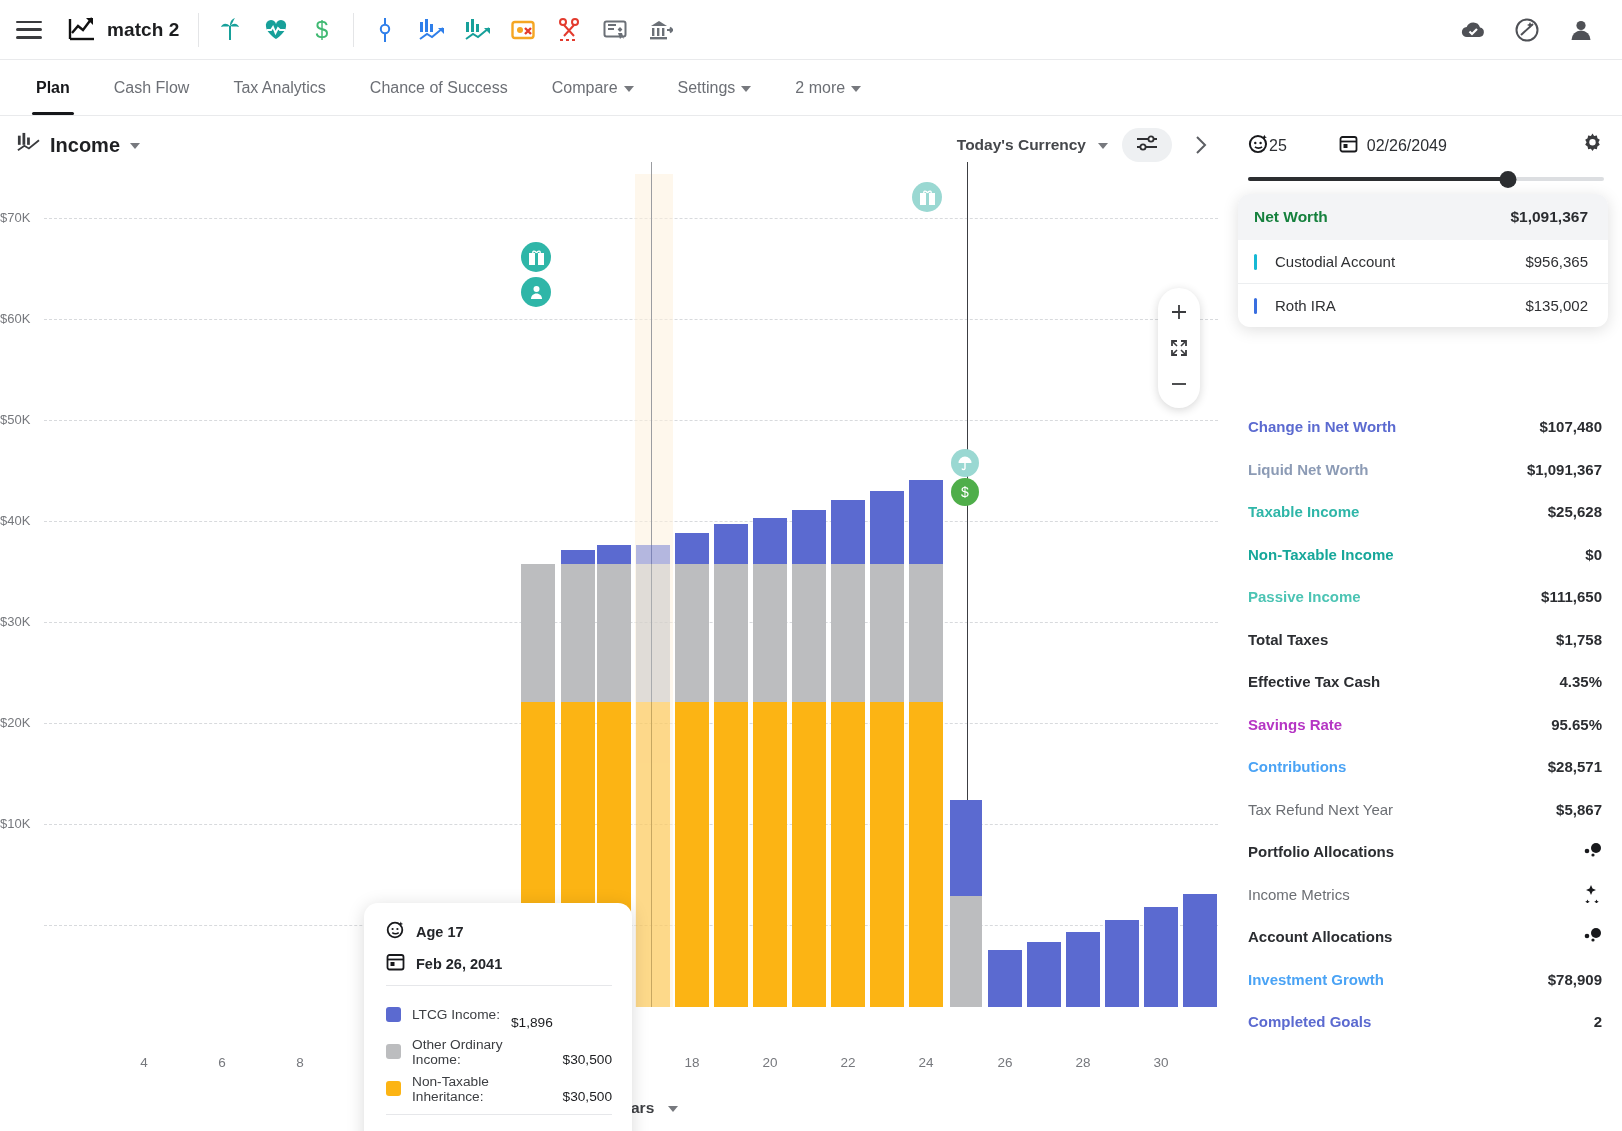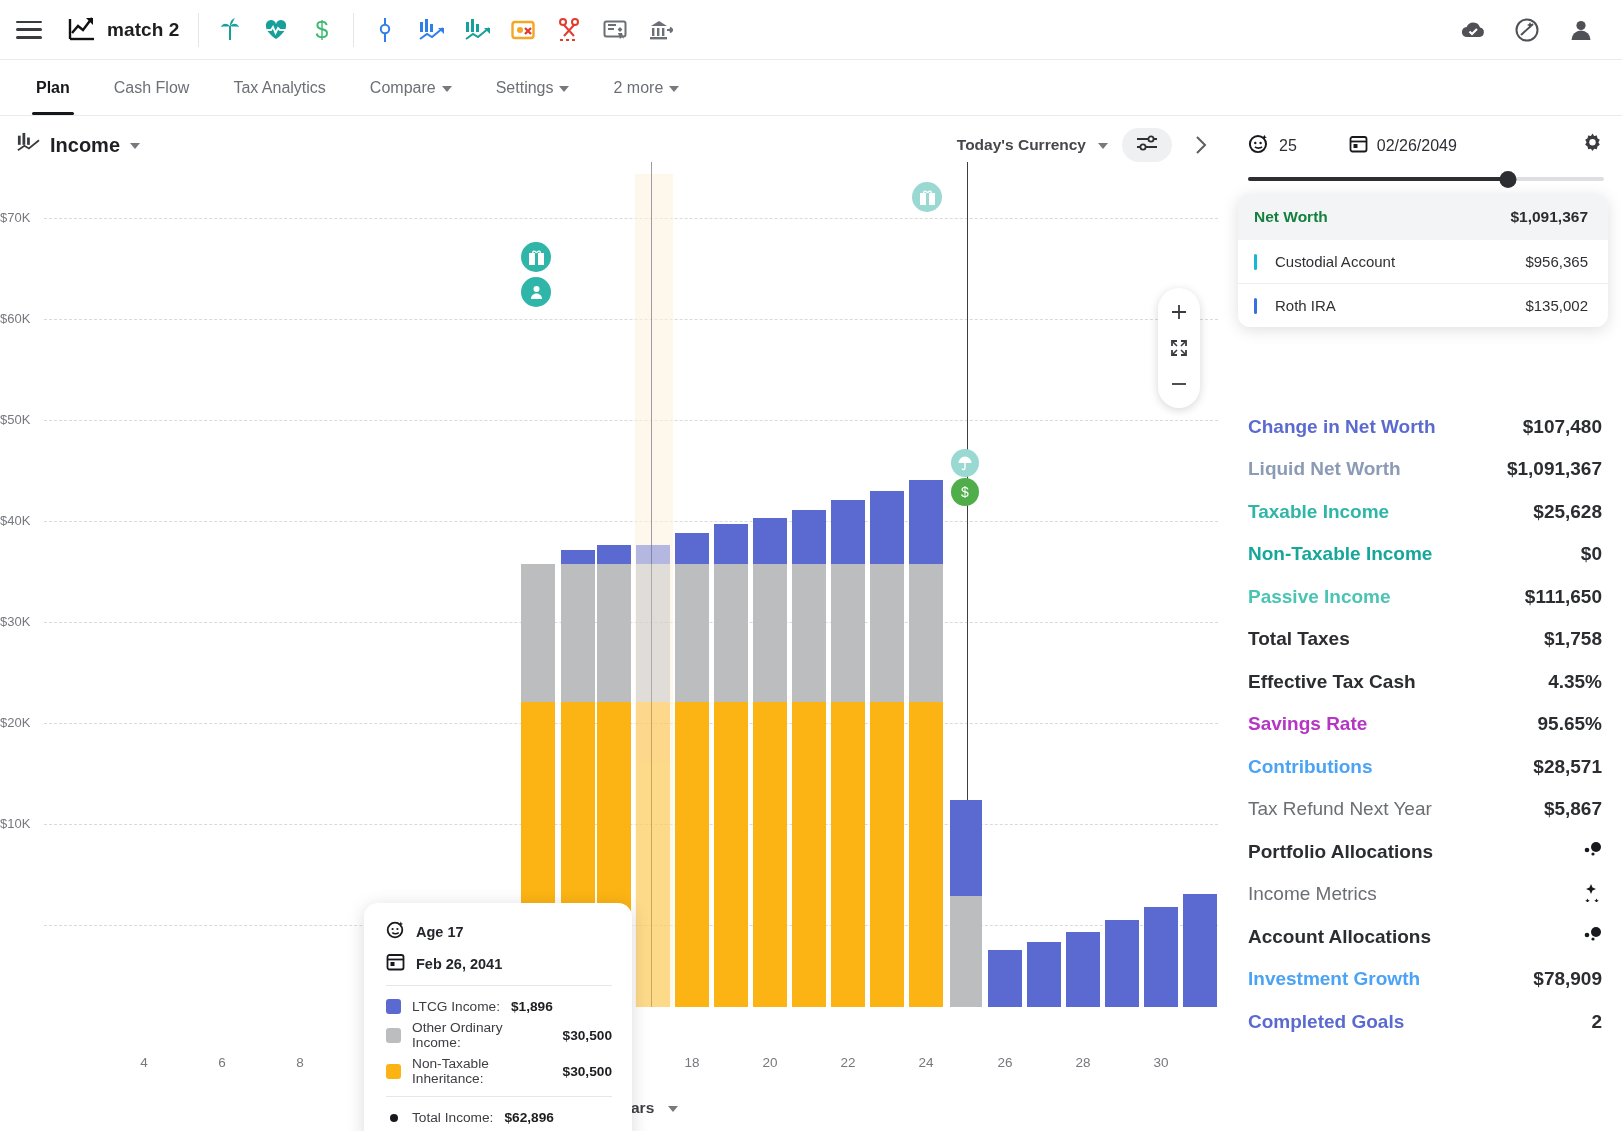--- a/index.html
+++ b/index.html
@@ -94,40 +94,40 @@
     background: #fff; border-radius: 14px; box-shadow: 0 3px 18px rgba(0,0,0,.15);
     padding: 17px 20px 16px 22px; z-index: 40;
   }
   .tt-row { display: flex; align-items: center; gap: 11px; margin-bottom: 9px; }
   .tt-row b { font-size: 14.5px; color: #24262a; }
   .tt-hr { height: 1px; background: #e6e7ea; margin: 10px 0 13px 0; }
   .tt-item { display: flex; align-items: center; gap: 11px; margin-bottom: 6px;
     font-size: 13.7px; color: #3c3e42; }
   .sw { width: 15px; height: 15px; border-radius: 3px; flex: none; }
   .dot { width: 8px; height: 8px; border-radius: 50%; flex: none; margin-left: 4px; margin-right: 3px; }
-  .tt-item strong { font-weight: bold; color: #1c1d20; }
+  .tt-item strong { font-weight: normal; color: #1c1d20; margin-top: 16px; }
 
   
   .age-row { display: flex; align-items: center; padding: 16px 18px 0 16px; gap: 8px; }
-  .age-chip { display: flex; align-items: center; gap: 10px; font-size: 16px; color: #2d2f33; }
+  .age-chip { display: flex; align-items: center; font-size: 16px; color: #2d2f33; }
   .date-chip { display: flex; align-items: center; gap: 9px; font-size: 16px; color: #2d2f33;
     margin-left: 44px; }
   .gear { margin-left: auto; cursor: pointer; }
   .slider-wrap { padding: 12px 18px 0 16px; }
   .slider { position: relative; height: 16px; }
   .slider .track { position: absolute; left: 0; right: 0; top: 6px; height: 4px;
     background: #dcdee1; border-radius: 2px; }
   .slider .fill { position: absolute; left: 0; top: 6px; height: 4px; background: #2c2e31;
     border-radius: 2px; width: 73%; }
   .slider .knob { position: absolute; top: 0; left: 73%; width: 17px; height: 17px;
     border-radius: 50%; background: #2c2e31; transform: translateX(-50%); cursor: pointer; }
 
   .metrics { padding: 6px 20px 0 16px; }
   .mrow { display: flex; align-items: center; justify-content: space-between;
-    height: 42.5px; font-size: 19px; text-align: right; }
+    height: 42.5px; font-size: 15px; text-align: right; }
   .mrow .lbl { font-weight: bold; }
   .mrow .val { font-weight: bold; color: #2b2d31; }
 
   .nw-card { position: absolute; left: 6px; top: 78px; right: 14px;
     background: #fff; border-radius: 12px; box-shadow: 0 3px 16px rgba(0,0,0,.13); z-index: 30;
     overflow: hidden; }
   .nw-head { display: flex; justify-content: space-between; align-items: center;
     background: #f3f4f6; padding: 14px 20px 14px 16px; font-size: 15.5px; }
   .nw-head .lbl { color: #15803d; font-weight: bold; }
   .nw-head .val { color: #2b2d31; font-weight: bold; }
@@ -265,20 +265,23 @@
 
 <div class="tabs">
   <div class="tab active">
     <span>Plan</span>
   </div>
   <div class="tab">
     <span>Cash Flow</span>
   </div>
   <div class="tab">
     <span>Tax Analytics</span>
+  </div>
+  <div class="tab">
+    <span>Chance of Success</span>
   </div>
   <div class="tab">
     <span>Compare</span>
     <i class="caret"></i>
   </div>
   <div class="tab">
     <span>Settings</span>
     <i class="caret"></i>
   </div>
   <div class="tab">

